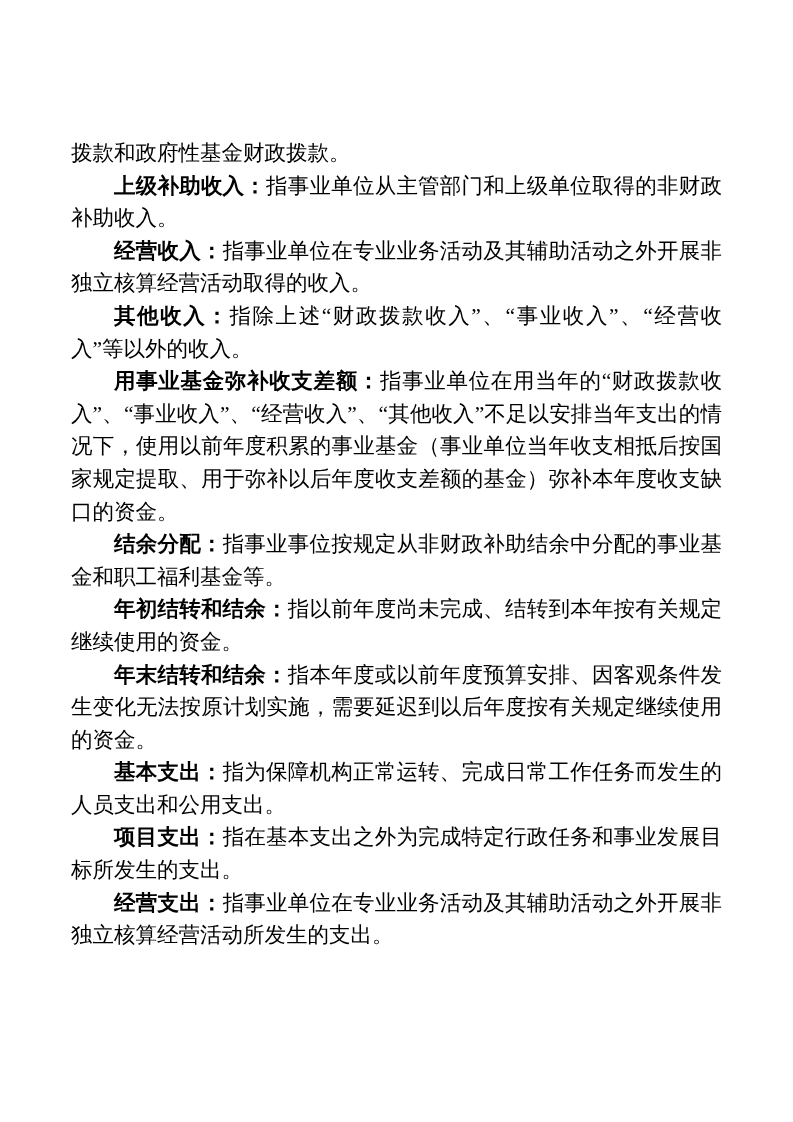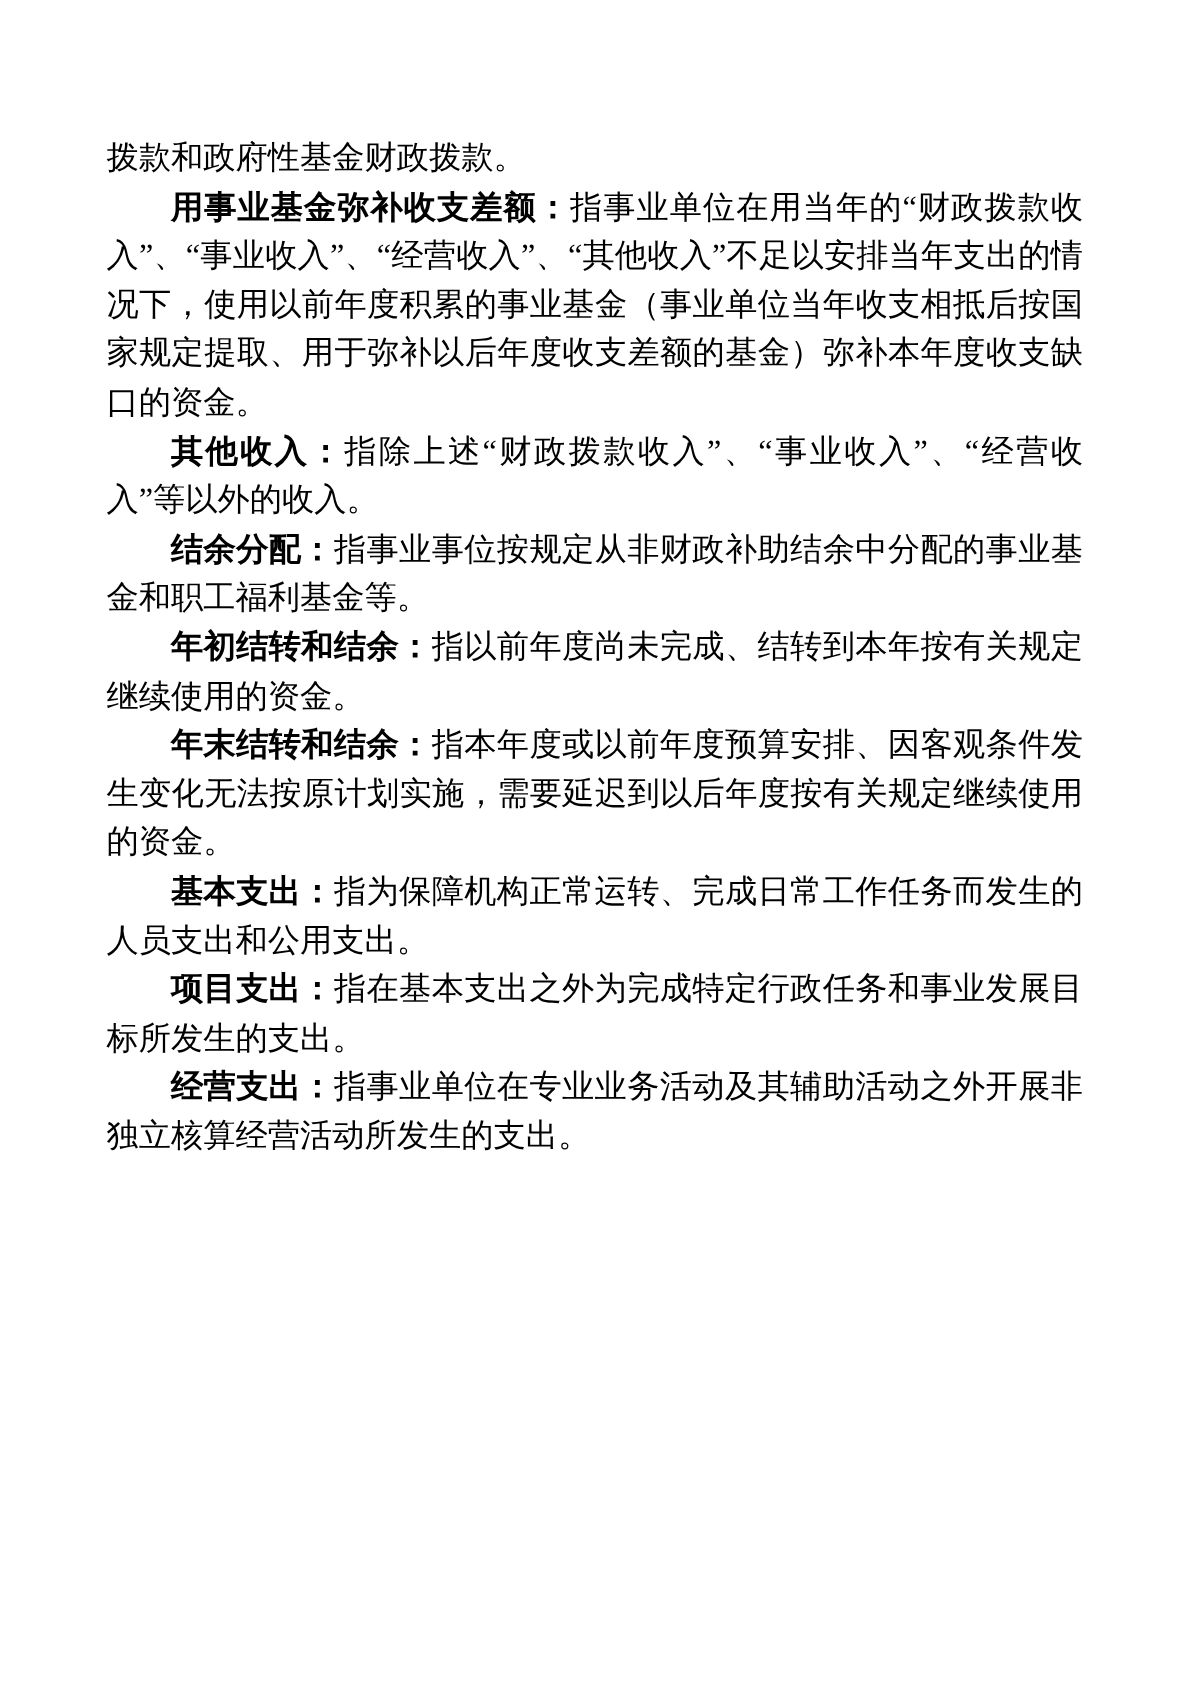--- a/index.html
+++ b/index.html
@@ -25,40 +25,43 @@
     color: #000000;
     text-align: justify;
   }
   .para {
     margin: 0;
     padding: 0;
     text-indent: 2em;
   }
   .para.continuation {
     text-indent: 0;
+    margin-top: 48px;
   }
   .term {
     font-weight: 700;
     font-family: "Liberation Sans", "DejaVu Sans", sans-serif;
   }
 </style>
 </head>
 <body>
 
 <div class="page">
   <div class="text-block">
     <p class="para continuation"><span>拨款和政府性基金财政拨款。</span></p>
 
+  <p class="para"><b class="term">上级补助收入：</b><span class="def">指事业单位从主管部门和上级单位取得的非财政补助收入。</span></p>
 
 
+  <p class="para"><b class="term">经营收入：</b><span class="def">指事业单位在专业业务活动及其辅助活动之外开展非独立核算经营活动取得的收入。</span></p>
 
 
+  <p class="para"><b class="term">其他收入：</b><span class="def">指除上述“财政拨款收入”、“事业收入”、“经营收入”等以外的收入。</span></p>
+
   <p class="para"><b class="term">用事业基金弥补收支差额：</b><span class="def">指事业单位在用当年的“财政拨款收入”、“事业收入”、“经营收入”、“其他收入”不足以安排当年支出的情况下，使用以前年度积累的事业基金（事业单位当年收支相抵后按国家规定提取、用于弥补以后年度收支差额的基金）弥补本年度收支缺口的资金。</span></p>
-
-  <p class="para"><b class="term">其他收入：</b><span class="def">指除上述“财政拨款收入”、“事业收入”、“经营收入”等以外的收入。</span></p>
 
   <p class="para"><b class="term">结余分配：</b><span class="def">指事业事位按规定从非财政补助结余中分配的事业基金和职工福利基金等。</span></p>
 
   <p class="para"><b class="term">年初结转和结余：</b><span class="def">指以前年度尚未完成、结转到本年按有关规定继续使用的资金。</span></p>
 
   <p class="para"><b class="term">年末结转和结余：</b><span class="def">指本年度或以前年度预算安排、因客观条件发生变化无法按原计划实施，需要延迟到以后年度按有关规定继续使用的资金。</span></p>
 
   <p class="para"><b class="term">基本支出：</b><span class="def">指为保障机构正常运转、完成日常工作任务而发生的人员支出和公用支出。</span></p>
 
   <p class="para"><b class="term">项目支出：</b><span class="def">指在基本支出之外为完成特定行政任务和事业发展目标所发生的支出。</span></p>

